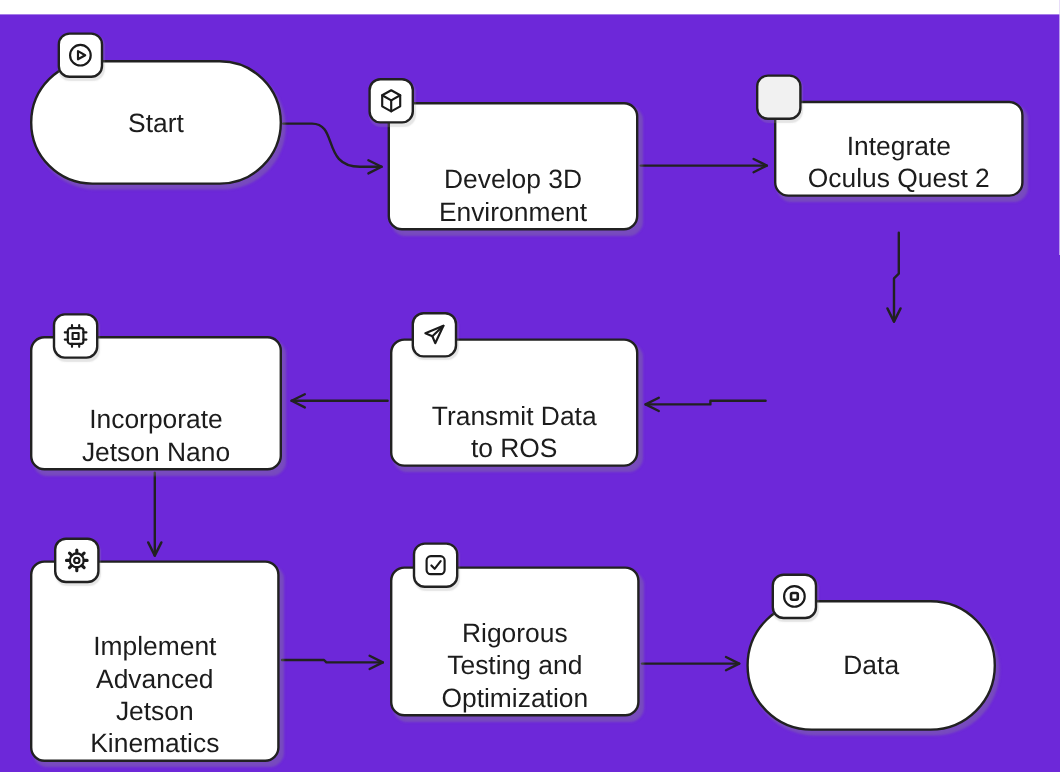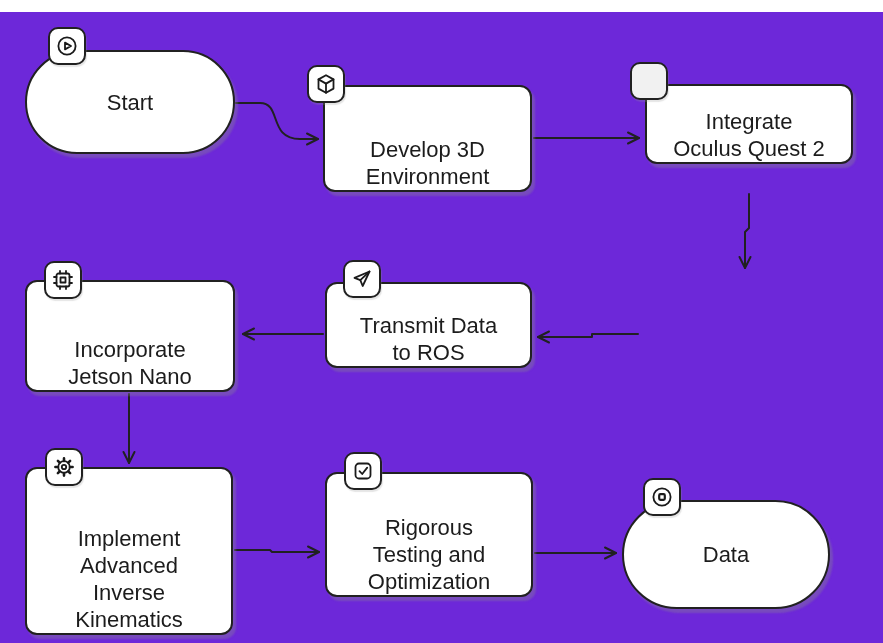--- a/index.html
+++ b/index.html
@@ -113,21 +113,21 @@
 Environment</div>
   </div>
 
   <div class="node rect" style="left:645px; top:72px; width:208px; height:80px;">
     <div class="badge blank" style="left:-17px; top:-24px;"></div>
     <div class="label">Integrate
 Oculus Quest 2</div>
   </div>
 
 
-  <div class="node rect" style="left:325px; top:270px; width:207px; height:86px;">
+  <div class="node rect" style="left:325px; top:270px; width:207px; height:107px;">
     <div class="badge" style="left:16px; top:-24px;">
       <svg width="24" height="24" viewBox="0 0 24 24">
         <path d="M19.5 4.5 L4.5 10.8 L10.3 13.2 L12.7 19 Z"></path>
         <path d="M19.5 4.5 L10.3 13.2"></path>
       </svg>
     </div>
     <div class="label">Transmit Data
 to ROS</div>
   </div>
 
@@ -146,21 +146,21 @@
   <div class="node rect" style="left:25px; top:455px; width:208px; height:168px;">
     <div class="badge" style="left:18px; top:-21px;">
       <svg width="24" height="24" viewBox="0 0 24 24">
         <circle cx="12" cy="12" r="5.8"></circle>
         <circle cx="12" cy="12" r="2.2"></circle>
         <path d="M18 12 L20.6 12 M16.3 16.3 L18.1 18.1 M12 18 L12 20.6 M7.7 16.3 L5.9 18.1 M6 12 L3.4 12 M7.7 7.7 L5.9 5.9 M12 6 L12 3.4 M16.3 7.7 L18.1 5.9" stroke-width="2.6"></path>
       </svg>
     </div>
     <div class="label">Implement
 Advanced
-Inverse
+Jetson
 Kinematics</div>
   </div>
 
   <div class="node rect" style="left:325px; top:460px; width:208px; height:125px;">
     <div class="badge" style="left:17px; top:-22px;">
       <svg width="24" height="24" viewBox="0 0 24 24">
         <rect x="4.5" y="4.5" width="15" height="15" rx="3.5"></rect>
         <path d="M8.5 12.2 L11.2 15 L16.2 8.6"></path>
       </svg>
     </div>

